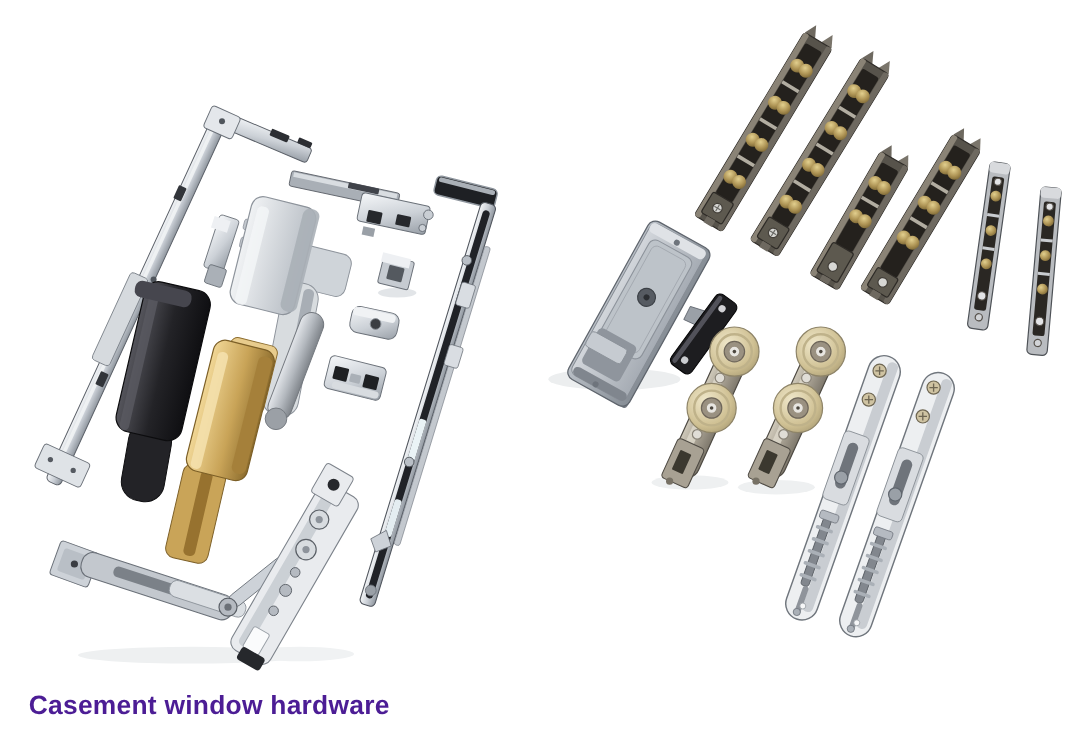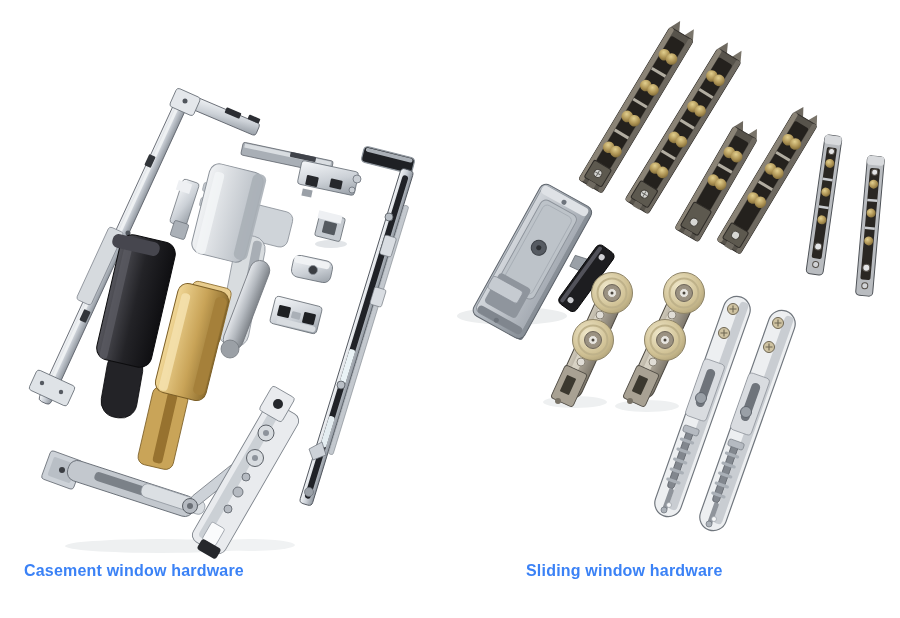--- a/index.html
+++ b/index.html
@@ -3,22 +3,22 @@
 <meta charset="utf-8">
 <style>
   html,body{margin:0;padding:0;background:#ffffff;}
   .stage{position:relative;width:900px;height:618px;background:#ffffff;overflow:hidden;
          font-family:"Liberation Sans",sans-serif;}
   .panel{position:absolute;top:0;height:618px;}
   .panel-left{left:0;width:450px;}
   .panel-right{left:450px;width:450px;}
   .photo{position:absolute;top:0;left:0;width:450px;height:560px;}
   .photo svg{display:block;width:450px;height:560px;}
-  .caption{position:absolute;top:562px;margin:0;font-weight:700;font-size:16px;
-           color:#3b82f6;white-space:nowrap;letter-spacing:0.2px;}
+  .caption{position:absolute;top:575px;margin:0;font-weight:700;font-size:22px;
+           color:#4c1d95;white-space:nowrap;letter-spacing:0.2px;}
   .caption-left{left:24px;}
   .caption-right{left:76px;}
 </style>
 </head>
 <body>
 
 <div class="stage">
 
   <figure class="panel panel-left" style="margin:0">
     <div class="photo">
@@ -384,16 +384,15 @@
           <circle cx="136.5" cy="305" r="3" fill="#caccd0"></circle>
         </g>
 
         <use href="#tandemRoller"></use>
         <use href="#tandemRoller" transform="translate(72,0)"></use>
 
         <use href="#flushBolt"></use>
         <use href="#flushBolt" transform="translate(45,14)"></use>
       </svg>
     </div>
-    <figcaption class="caption caption-right">Sliding window hardware</figcaption>
   </figure>
 
 </div>
 
 </body></html>

